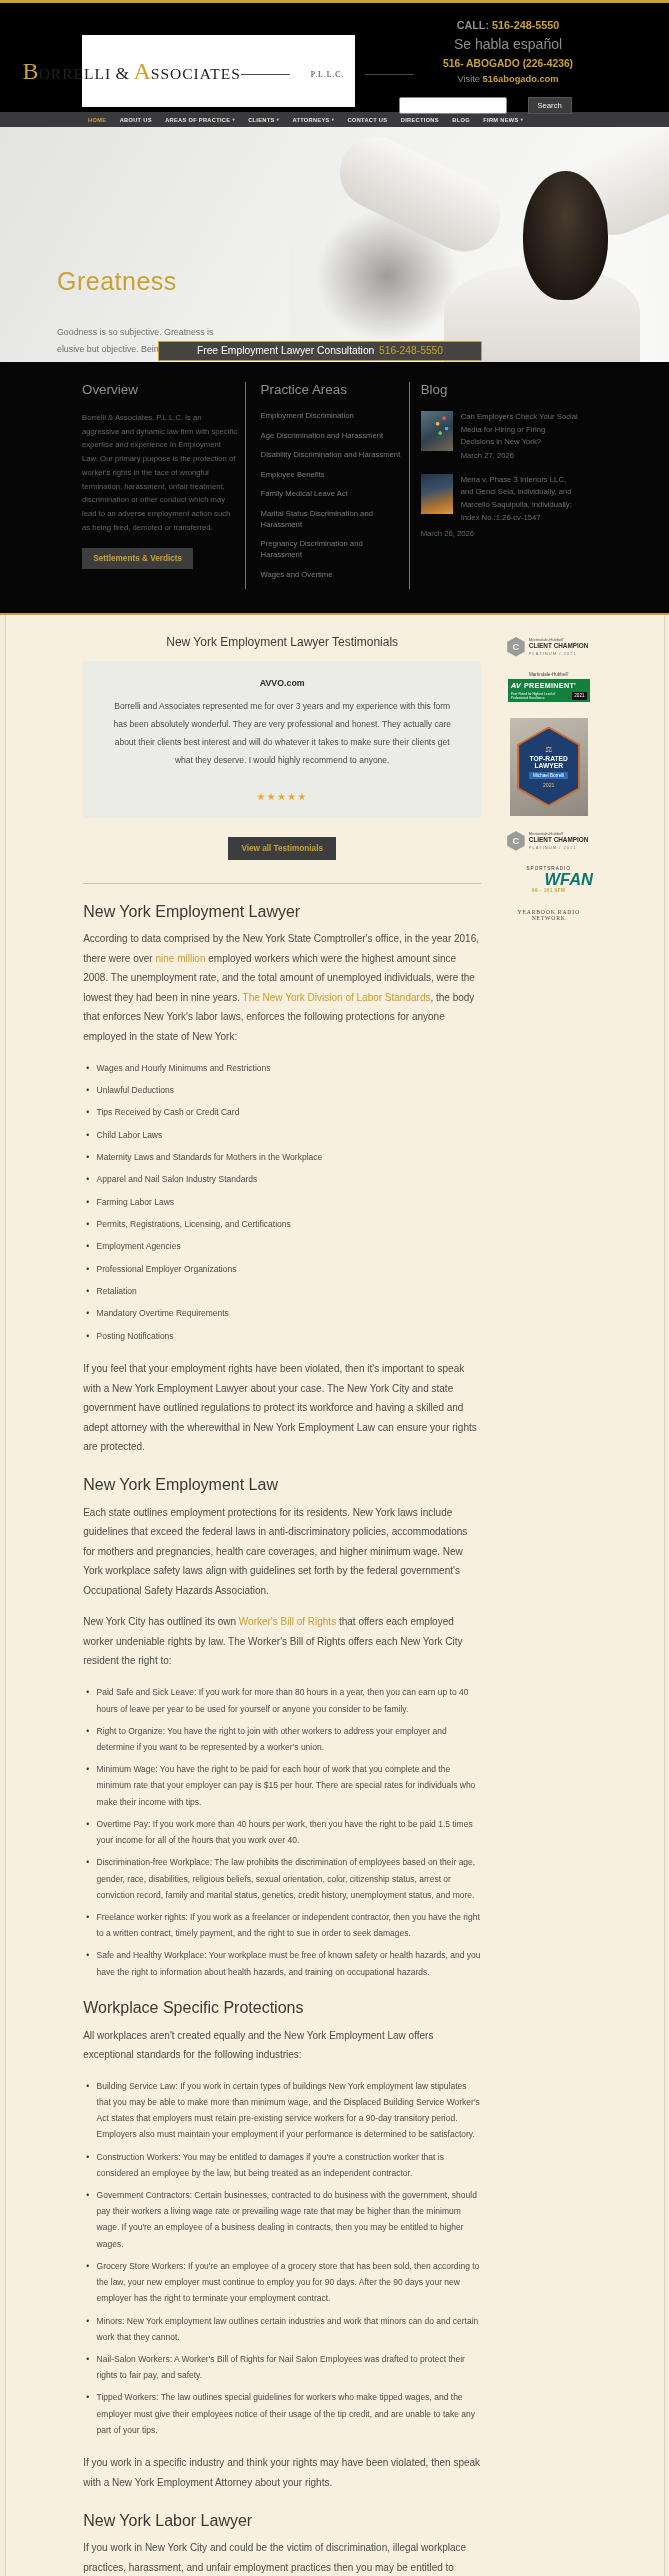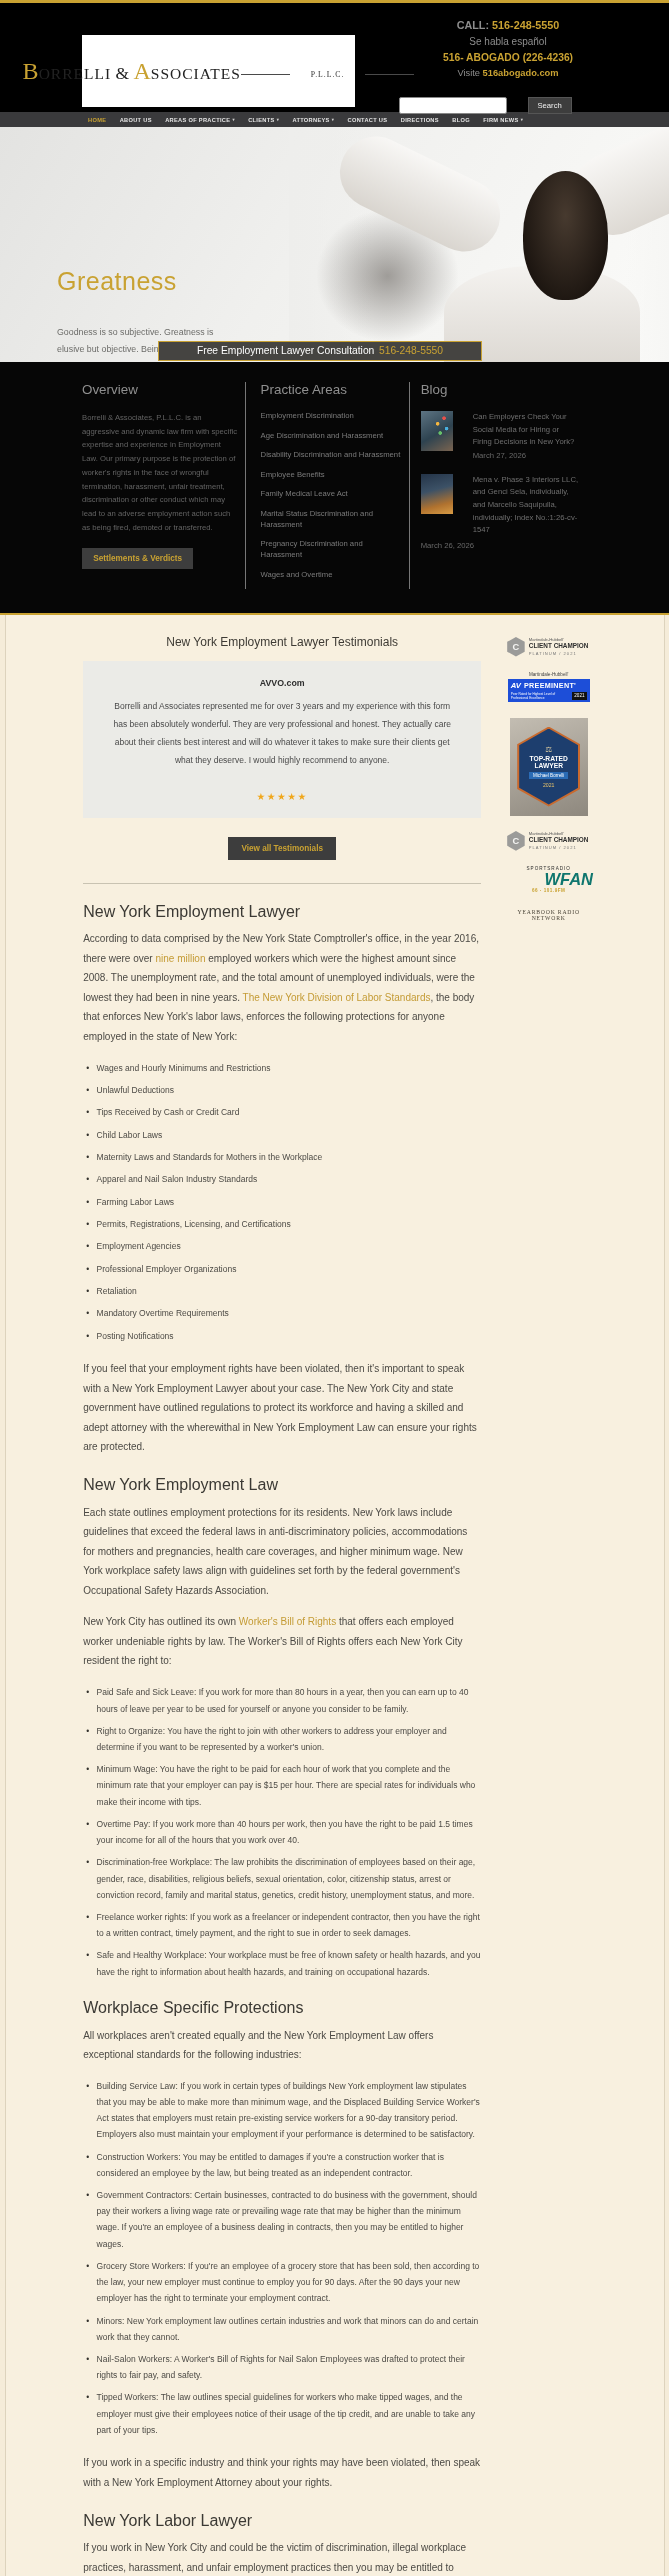--- a/index.html
+++ b/index.html
@@ -18,21 +18,21 @@
   .logo-main { font-family: "Liberation Serif", serif; white-space: nowrap; line-height: 1; }
   .lg-init { color: #c9a232; font-size: 24px; }
   .lg-rest { color: #222; font-size: 15.5px; text-transform: uppercase; letter-spacing: 1px; }
   .lg-amp { color: #222; font-size: 17.5px; }
   .pllc-row { display: flex; align-items: center; gap: 21px; margin-top: 6.2px; }
   .pllc-rule { width: 49px; height: 1px; background: #4a4a4a; }
   .pllc-txt { font-family: "Liberation Serif", serif; font-size: 7.7px; letter-spacing: 1px; color: #2c2c2c; }
   .head-right { position: absolute; left: 397px; top: 14.4px; width: 222px; text-align: center; line-height: 1.55; }
   .hr-call { font-size: 10.8px; font-weight: bold; color: #8d8d8d; }
   .hr-call b { color: #c9a232; }
-  .hr-espanol { font-size: 10px; color: #8d8d8d; }
+  .hr-espanol { font-size: 14px; color: #8d8d8d; }
   .hr-abogado { font-size: 10.3px; font-weight: bold; color: #c9a232; }
   .hr-visite { font-size: 9.3px; color: #8d8d8d; }
   .hr-visite a { color: #c9a232; text-decoration: none; font-weight: bold; }
   .search-row { position: absolute; left: 399px; top: 94px; width: 216px; display: flex; }
   .search-input { width: 108px; height: 17px; border: 0.5px solid #888; border-radius: 2.1px; padding: 0 5.2px; font-size: 7.2px; background: #fff; }
   .search-btn { margin-left: 20.6px; width: 44px; height: 17px; background: #3d3d3d; color: #eee; border: 0.5px solid #555; font-size: 7.7px; cursor: pointer; }
   
   nav { background: #3a3a3c; height: 15px; display: flex; align-items: center; padding-left: 88px; }
   .nav-item { color: #e6e6e6; font-size: 5.7px; font-weight: bold; letter-spacing: 0.3px; text-decoration: none; margin-right: 13.4px; display: flex; align-items: center; }
   .nav-item.active { color: #c9a232; }
@@ -52,21 +52,21 @@
   .consult-banner b { color: #c9a232; font-weight: 400; }
   
   .dark { background: #060606; padding: 19.6px 0 24px; display: flex; }
   .d-h { font-size: 13.4px; font-weight: 400; color: #8f8f8f; margin-bottom: 14.4px; }
   .d-col1 { width: 156px; margin-left: 82px; }
   .d-col2 { width: 156px; margin-left: 7.2px; padding-left: 14.4px; border-left: 0.5px solid #767676; }
   .d-col3 { width: 170px; margin-left: 8.2px; padding-left: 10.3px; border-left: 0.5px solid #767676; }
   .d-text { font-size: 7.7px; color: #636363; line-height: 1.78; }
   .sv-btn { display: inline-block; margin-top: 13.4px; background: #3d3d3d; color: #c9a232; font-size: 8.2px; font-weight: bold; padding: 6.2px 11.3px; border: none; cursor: pointer; }
   .pa-item { display: block; font-size: 7.7px; color: #7b7b7b; margin-bottom: 8.8px; line-height: 1.4; text-decoration: none; }
-  .post { display: flex; gap: 20px; margin-bottom: 13.4px; }
+  .post { display: flex; gap: 8px; margin-bottom: 13.4px; }
   .thumb { width: 32px; height: 40px; flex: none; }
   .thumb-social { background:
       radial-gradient(circle at 72% 18%, #e8504a 0 1.5px, transparent 2.1px),
       radial-gradient(circle at 52% 32%, #f5b63f 0 1.5px, transparent 2.1px),
       radial-gradient(circle at 80% 44%, #49b0e0 0 1.5px, transparent 2.1px),
       radial-gradient(circle at 60% 55%, #67c06a 0 1.5px, transparent 2.1px),
       linear-gradient(150deg, #5d7483, #2e4350 55%, #7a6450); }
   .thumb-construction { background: linear-gradient(165deg, #243448 0%, #3c5166 40%, #b0722f 75%, #d79b45 100%); }
   .post-title { font-size: 7.7px; color: #6f6f6f; line-height: 1.65; text-decoration: none; display: block; }
   .post-date { font-size: 7.7px; color: #686868; margin-top: 2.1px; }
@@ -86,21 +86,21 @@
   .t-btn { display: block; width: fit-content; margin: 19.6px auto 0; background: #3d3d3d; color: #c9a232; font-size: 8.2px; font-weight: bold; padding: 6.7px 13.4px; border: none; cursor: pointer; }
   .sep { border: none; border-top: 0.5px solid #c9c3b2; margin: 23px 0 0; }
   
   .badge-cc { display: flex; align-items: center; gap: 4.1px; width: 83px; }
   .cc-hex { width: 17.5px; height: 19.6px; flex: none; background: #9b9b99; clip-path: polygon(50% 0,100% 25%,100% 75%,50% 100%,0 75%,0 25%); display: flex; align-items: center; justify-content: center; color: #f4f4f2; font-size: 9.3px; font-weight: bold; }
   .cc-brand { font-size: 4.1px; color: #555; }
   .cc-title { font-size: 6.4px; font-weight: bold; color: #2d2d2d; line-height: 1.2; }
   .cc-sub { font-size: 4.1px; letter-spacing: 1px; color: #777; margin-top: 1px; }
   .badge-av { width: 82px; text-align: center; }
   .av-brand { font-size: 4.6px; color: #444; margin-bottom: 1.5px; }
-  .av-band { background: #1d4ed8; color: #fff; padding: 2.6px 3.1px 2.1px; text-align: left; }
+  .av-band { background: #15803d; color: #fff; padding: 2.6px 3.1px 2.1px; text-align: left; }
   .av-row1 { display: flex; align-items: baseline; gap: 3.1px; }
   .av-mark { font-size: 7.7px; font-weight: bold; font-style: italic; }
   .av-title { font-size: 7.2px; font-weight: bold; letter-spacing: 0.3px; }
   .av-row2 { display: flex; align-items: center; gap: 2.6px; margin-top: 1.5px; }
   .av-sub { font-size: 3.2px; line-height: 1.3; text-align: left; }
   .av-year { background: #111; color: #fff; font-size: 4.6px; padding: 1.5px 2.1px; }
   .badge-top { width: 78px; height: 98px; background: linear-gradient(160deg, #c3bdb2, #8e887e); display: flex; align-items: center; justify-content: center; }
   .top-hex-o { width: 63px; height: 80px; background: #c96a2e; clip-path: polygon(50% 0,100% 22%,100% 78%,50% 100%,0 78%,0 22%); display: flex; align-items: center; justify-content: center; }
   .top-hex-i { width: 59px; height: 76px; background: #1d3e6e; clip-path: polygon(50% 0,100% 22%,100% 78%,50% 100%,0 78%,0 22%); display: flex; flex-direction: column; align-items: center; justify-content: center; color: #fff; }
   .top-scales { font-size: 7.7px; color: #d8c9a0; }

